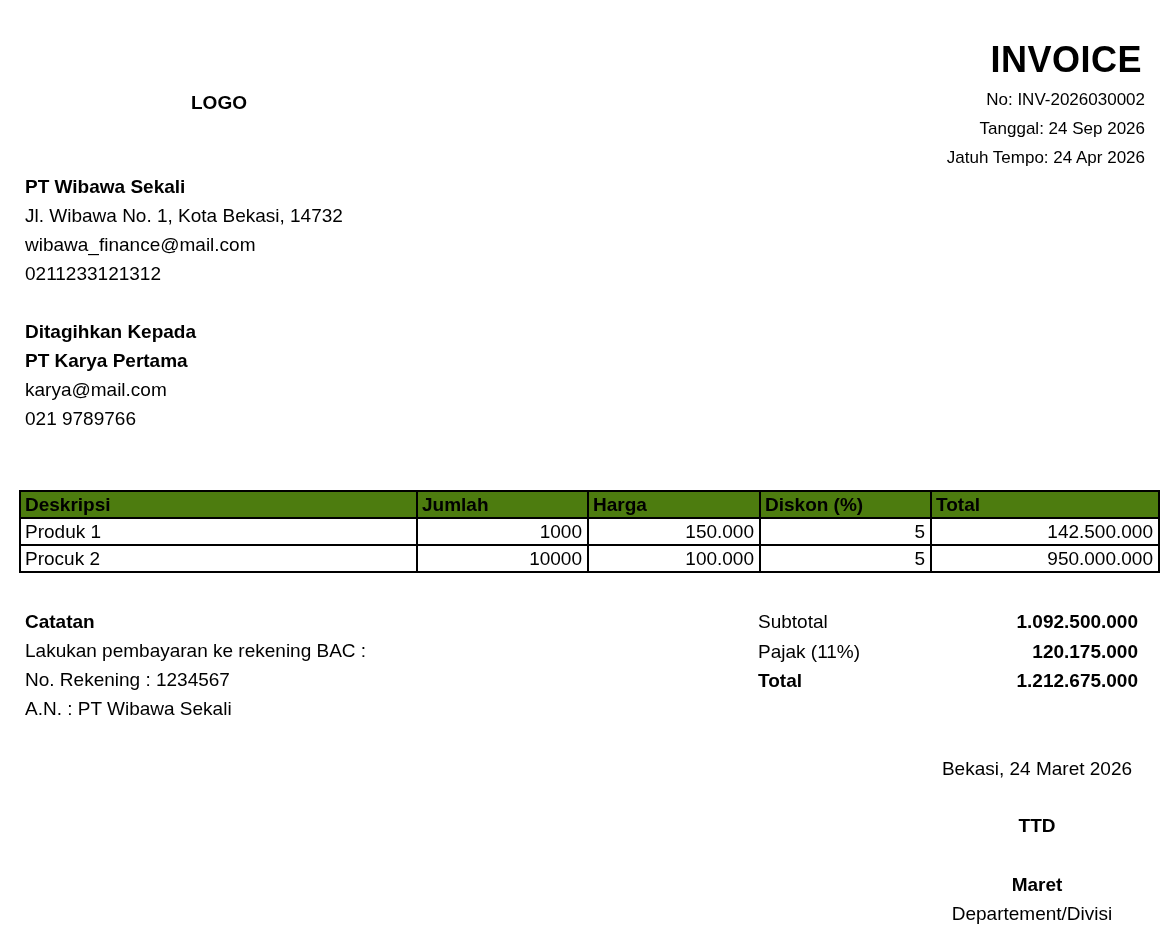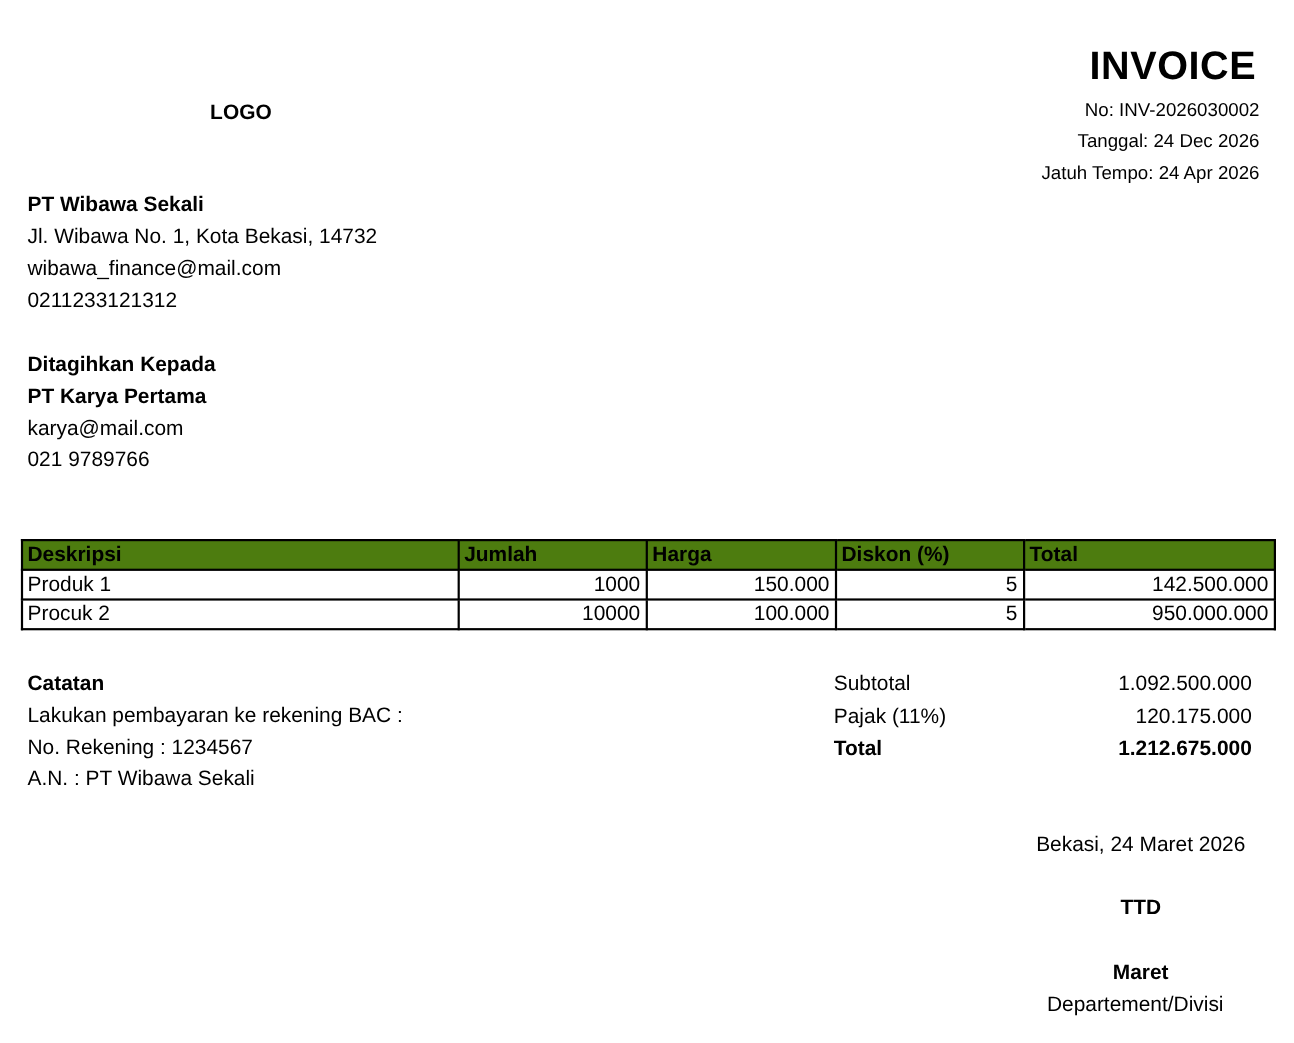--- a/index.html
+++ b/index.html
@@ -69,31 +69,31 @@
       font-weight: bold;
     }
     table.items td.num { text-align: right; }
     .c1 { width: 386px; }
     .c2 { width: 160px; }
     .c3 { width: 161px; }
     .c4 { width: 160px; }
     .c5 { width: 217px; }
 
     .sum-label { position: absolute; left: 758px; line-height: 29px; white-space: nowrap; }
-    .sum-value { position: absolute; right: 38px; line-height: 29px; text-align: center; white-space: nowrap; }
+    .sum-value { position: absolute; right: 38px; line-height: 29px; text-align: center; white-space: nowrap; font-weight: bold; }
 
     .sig { position: absolute; width: 220px; left: 927px; text-align: center; line-height: 29px; white-space: nowrap; }
   </style>
 </head>
 <body>
 
 <div class="logo">LOGO</div>
 <div class="invoice-title">INVOICE</div>
 <div class="meta-line" style="top:85px;">No: INV-2026030002</div>
-<div class="meta-line" style="top:114px;">Tanggal: 24 Dec 2026</div>
+<div class="meta-line" style="top:114px;">Tanggal: 24 Sep 2026</div>
 <div class="meta-line" style="top:143px;">Jatuh Tempo: 24 Apr 2026</div>
 
 <div class="block" style="top:172px;">
   <div class="bold">PT Wibawa Sekali</div>
   <div>Jl. Wibawa No. 1, Kota Bekasi, 14732</div>
   <div>wibawa_finance@mail.com</div>
   <div>0211233121312</div>
 </div>
 
 <div class="block" style="top:317px;">

